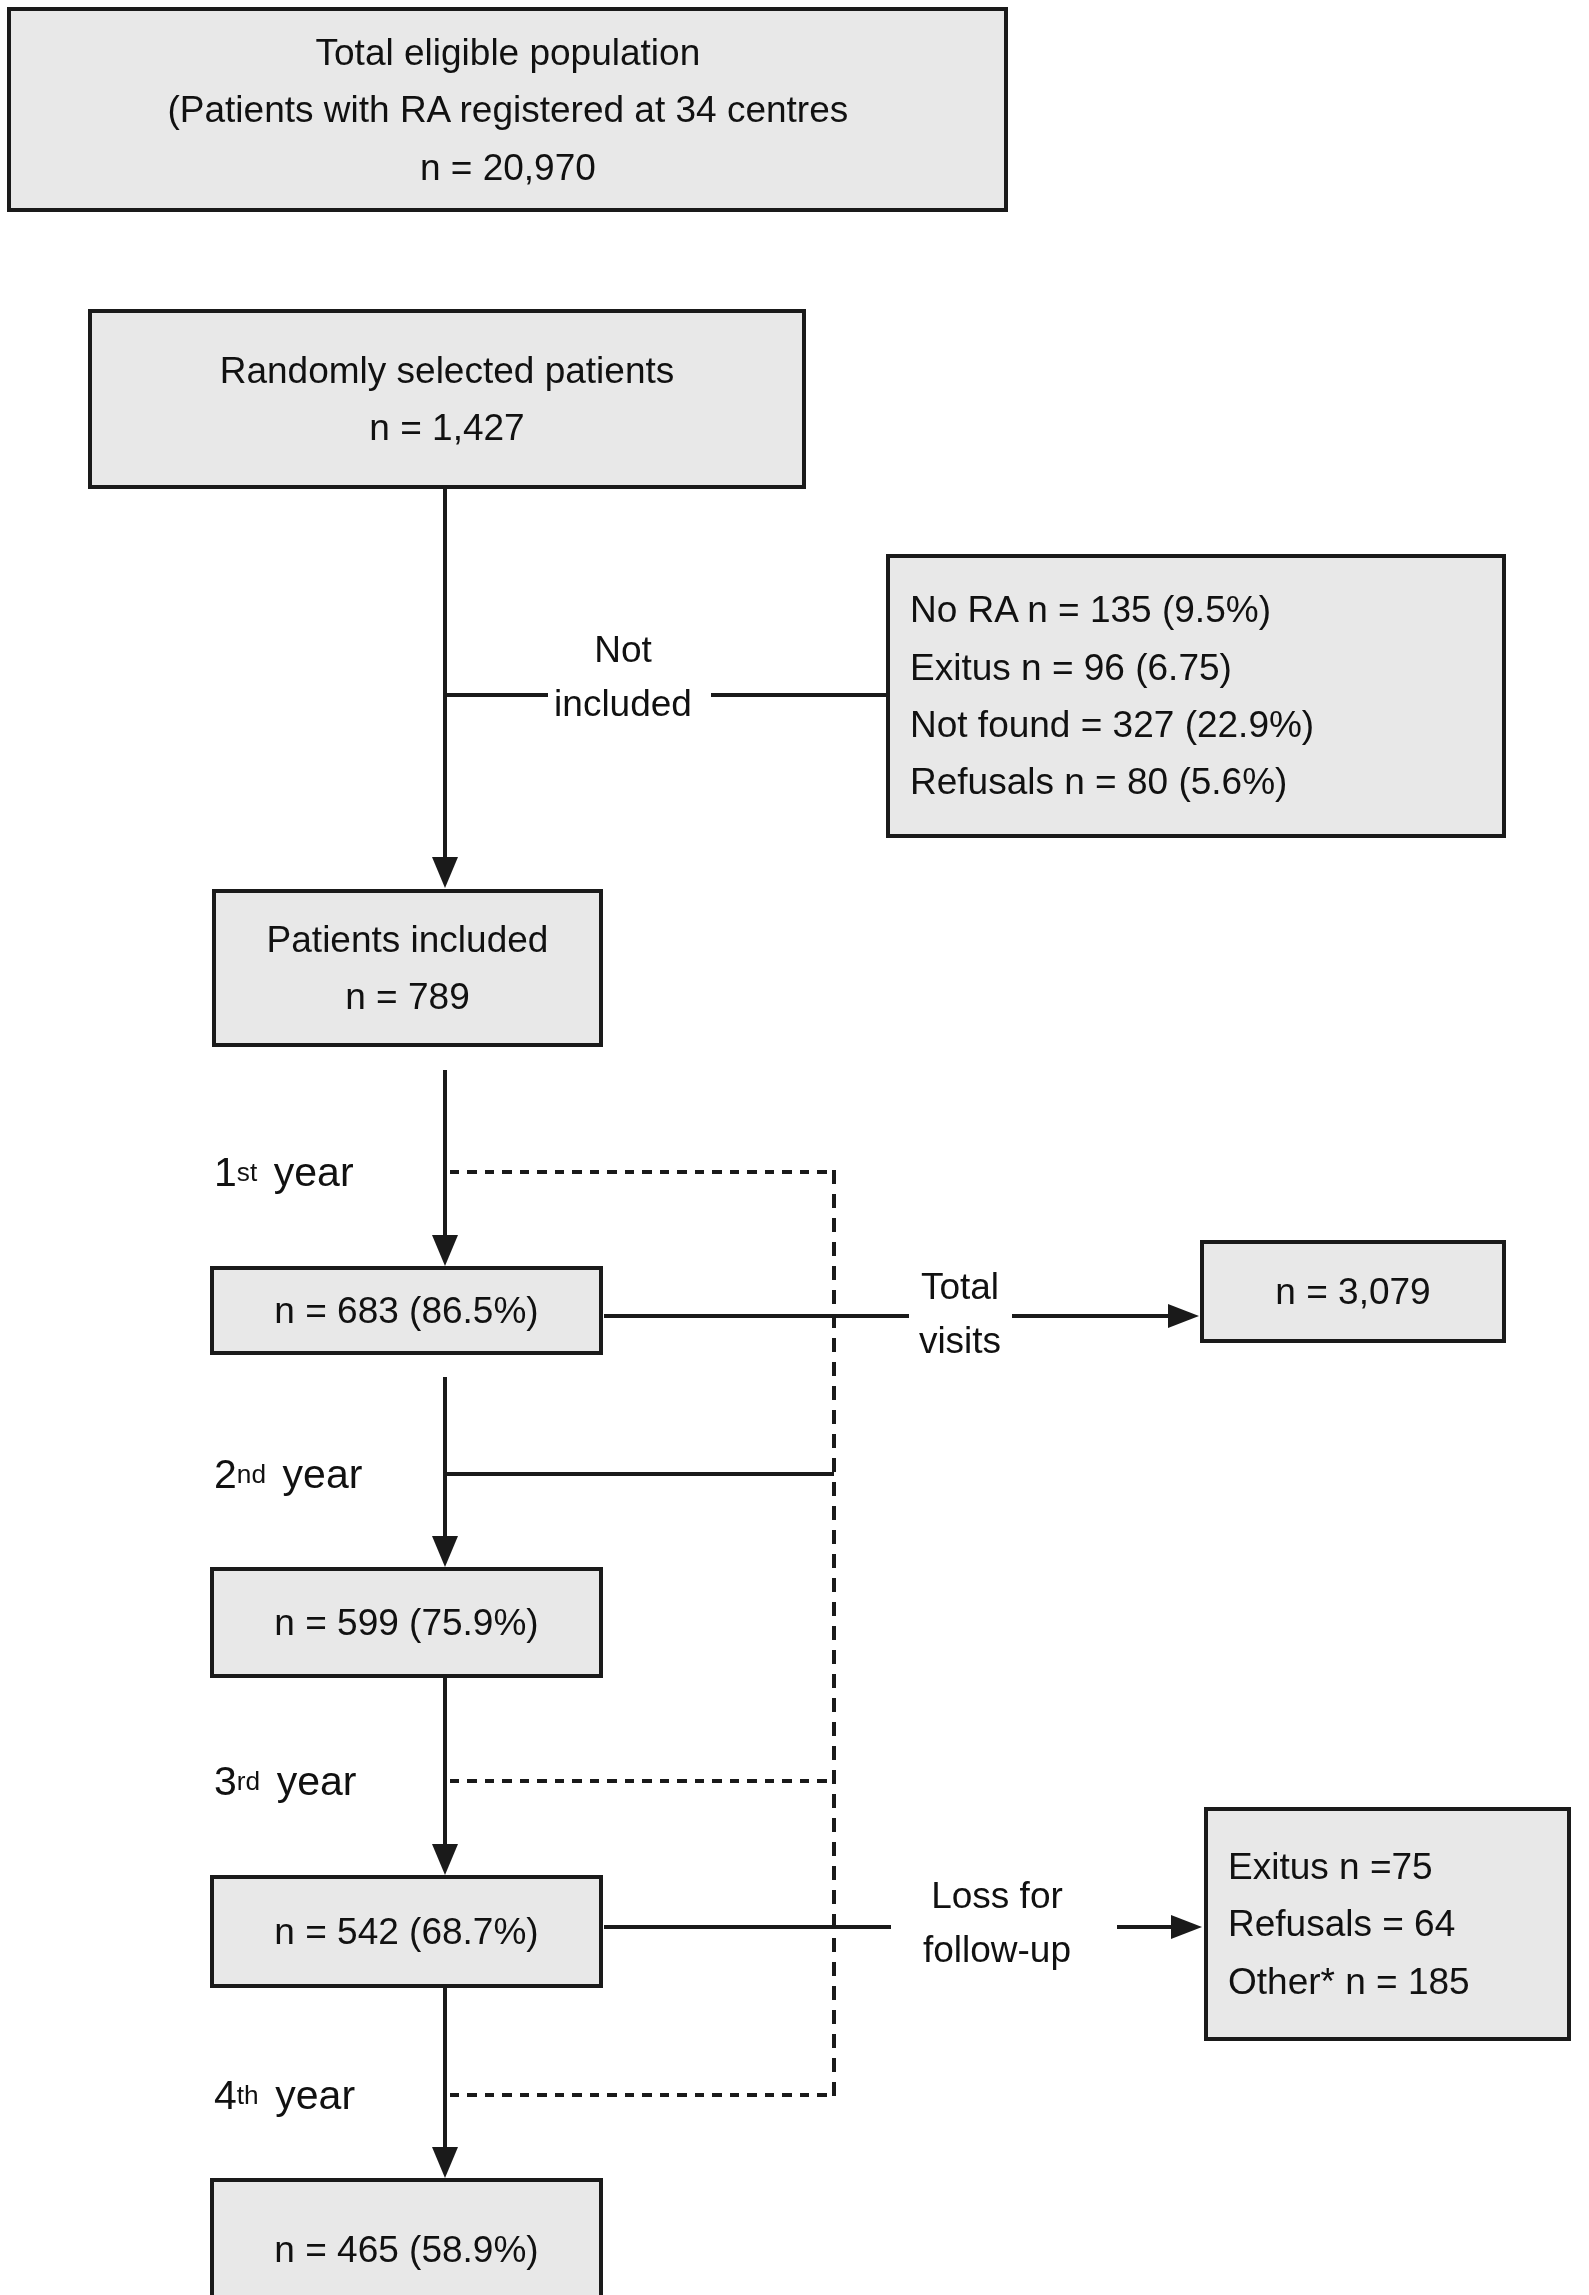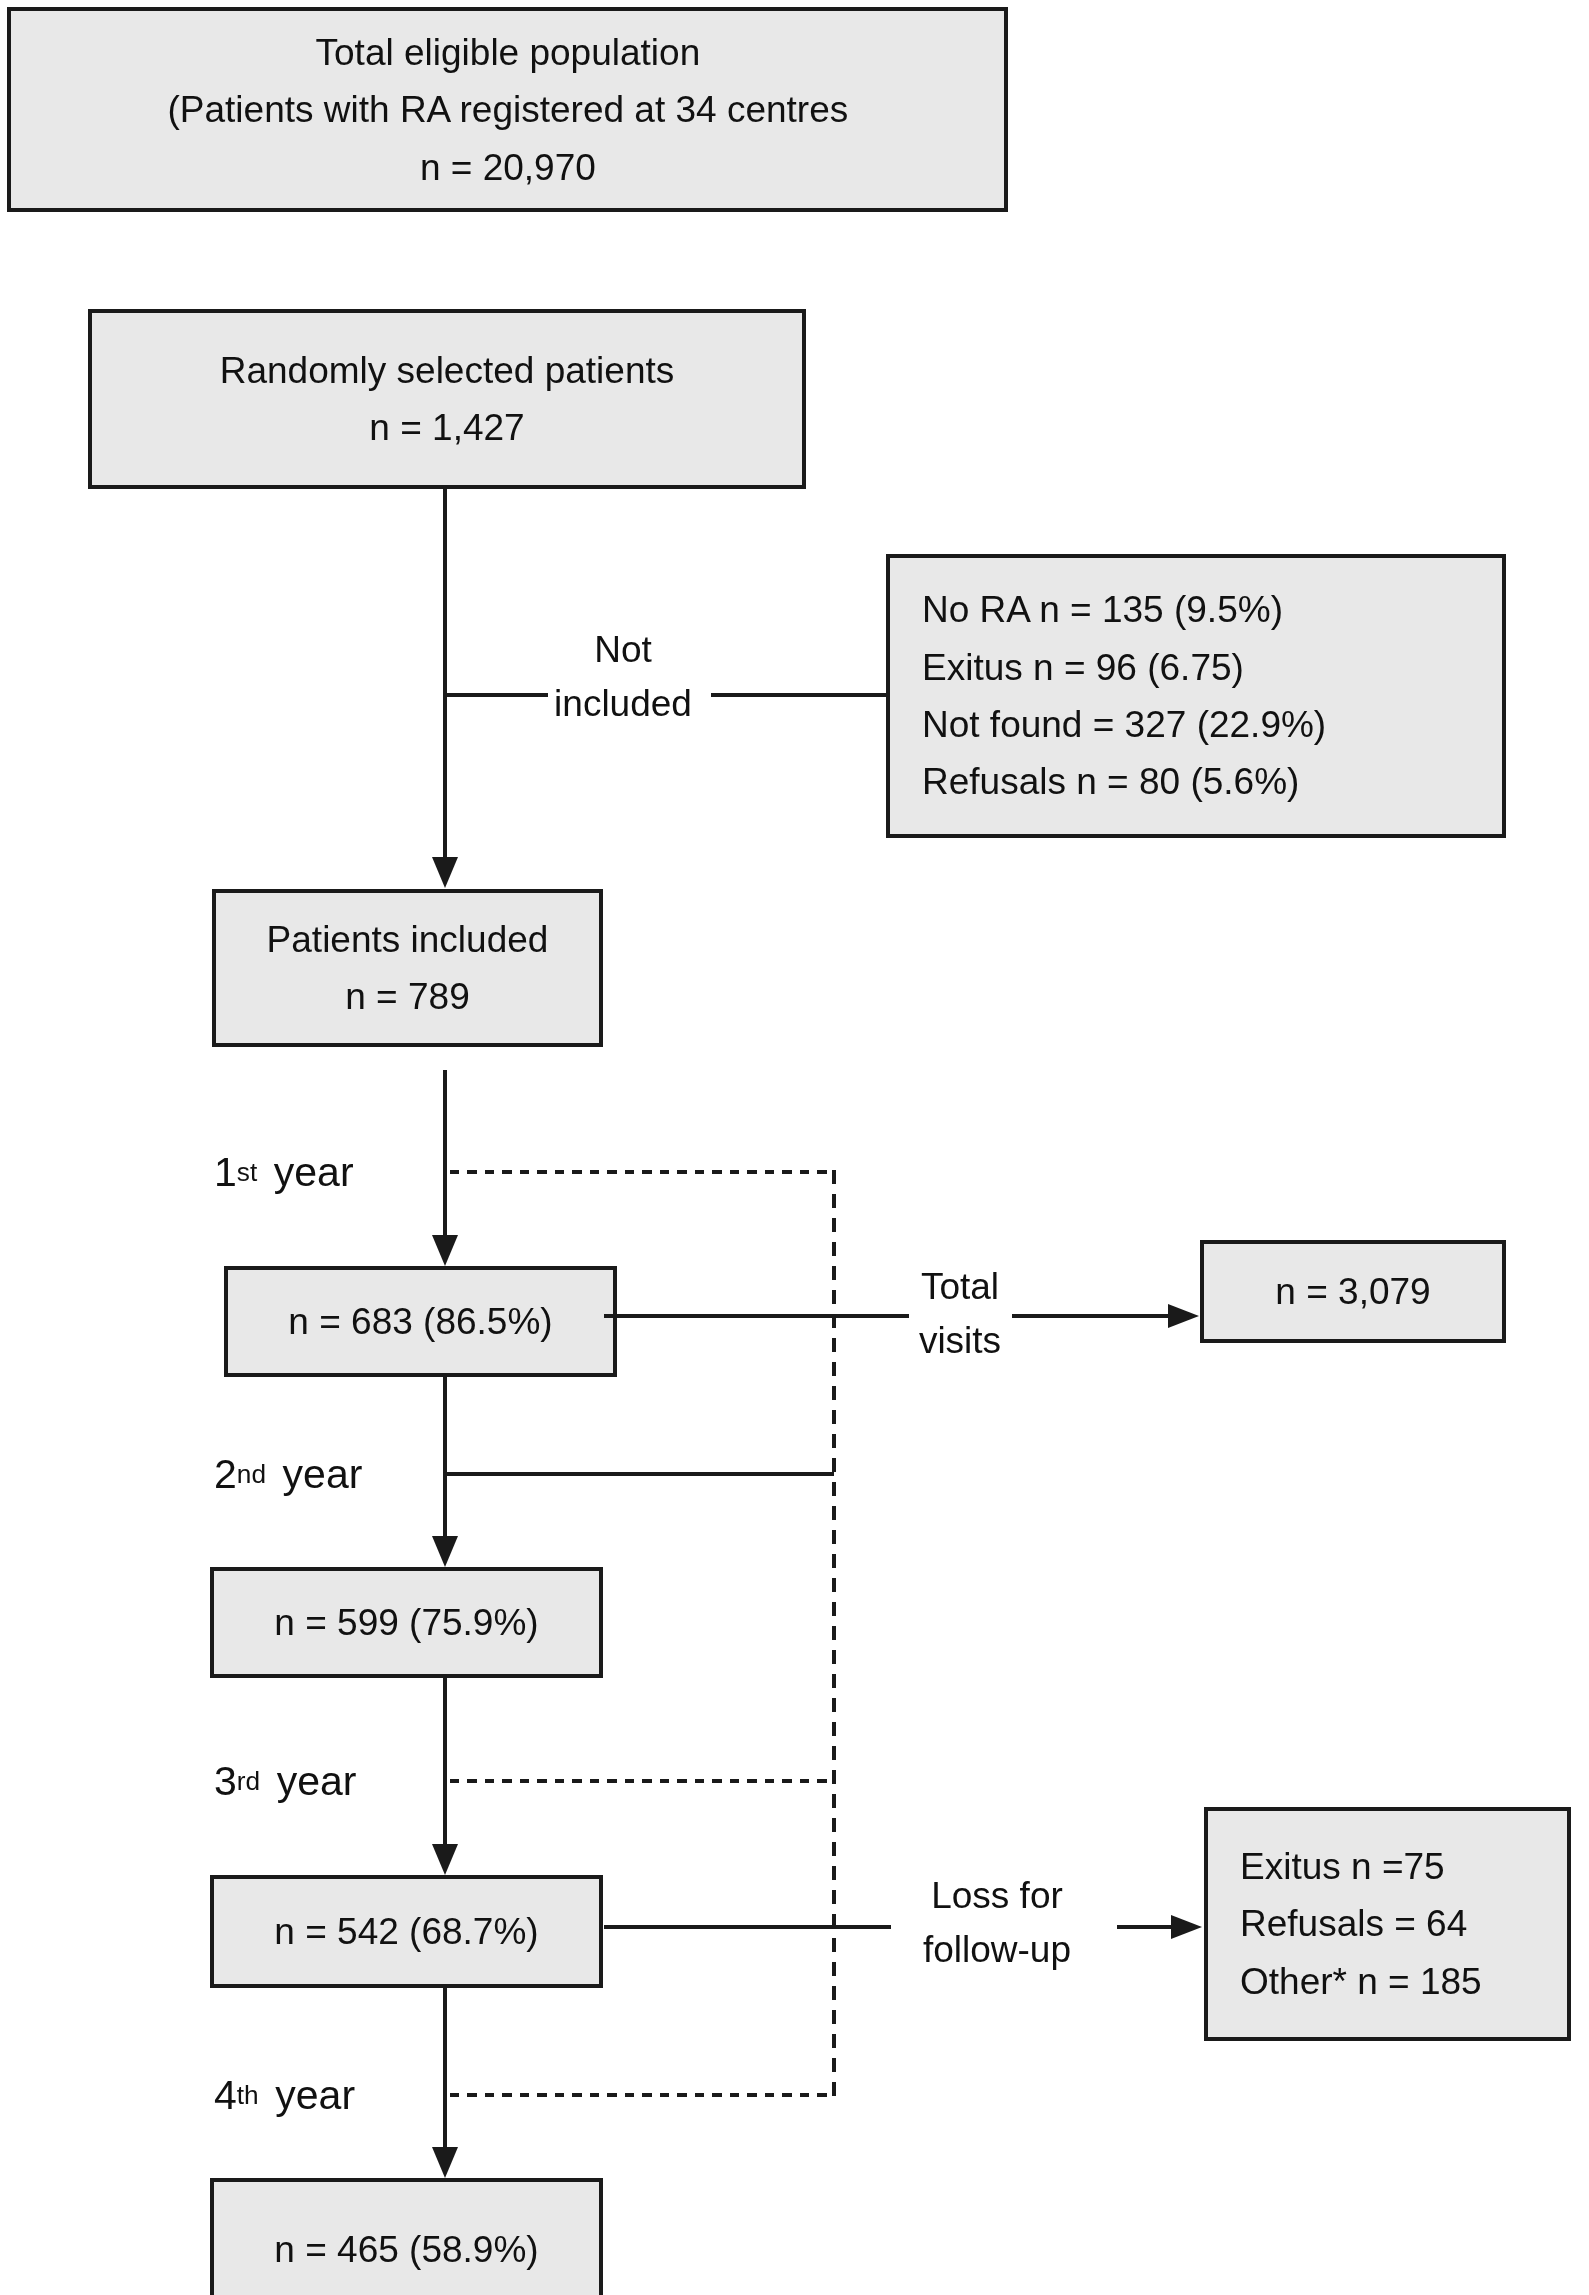--- a/index.html
+++ b/index.html
@@ -14,21 +14,21 @@
   .box{
     position:absolute;
     background:#e8e8e8;
     border:4.6px solid #1a1a1a;
     box-sizing:border-box;
     display:flex;flex-direction:column;
     justify-content:center;align-items:center;
     text-align:center;
     font-size:37px;line-height:1.55;
   }
-  .box.left-align{align-items:flex-start;text-align:left;padding-left:32px;}
+  .box.left-align{align-items:flex-start;text-align:left;padding-left:20px;}
   .hline{position:absolute;height:3.7px;background:#1a1a1a;}
   .vline{position:absolute;width:3.7px;background:#1a1a1a;}
   .hdash{position:absolute;height:3.7px;
     background:repeating-linear-gradient(90deg,#1a1a1a 0 9.2px,transparent 9.2px 17.5px);}
   .vdash{position:absolute;width:3.7px;
     background:repeating-linear-gradient(180deg,#1a1a1a 0 14px,transparent 14px 24px);}
   .arrow-down{position:absolute;width:0;height:0;
     border-left:13px solid transparent;border-right:13px solid transparent;
     border-top:31px solid #1a1a1a;}
   .arrow-right{position:absolute;width:0;height:0;
@@ -85,21 +85,21 @@
 
   <div class="year-label" style="left:214px;top:1128px;width:198px;">
     <span>1</span>
       <sup>st</sup>
     <span class="word">year</span>
   </div>
   <div class="hdash" style="left:450px;top:1170px;width:383px;"></div>
 
   <div class="vdash" style="left:832px;top:1170px;height:928px;"></div>
 
-  <div class="box" style="left:224px;top:1266px;width:393px;height:111px;">
+  <div class="box" style="left:210px;top:1266px;width:393px;height:89px;">
     <span>n = 683 (86.5%)</span>
   </div>
 
   <div class="hline" style="left:604px;top:1314px;width:305px;"></div>
   <div class="label" style="left:877px;top:1260px;width:166px;">
     <span style="display:block">Total</span>
     <span style="display:block">visits</span>
   </div>
   <div class="hline" style="left:1012px;top:1314px;width:157px;"></div>
   <div class="arrow-right" style="left:1168px;top:1304px;"></div>

